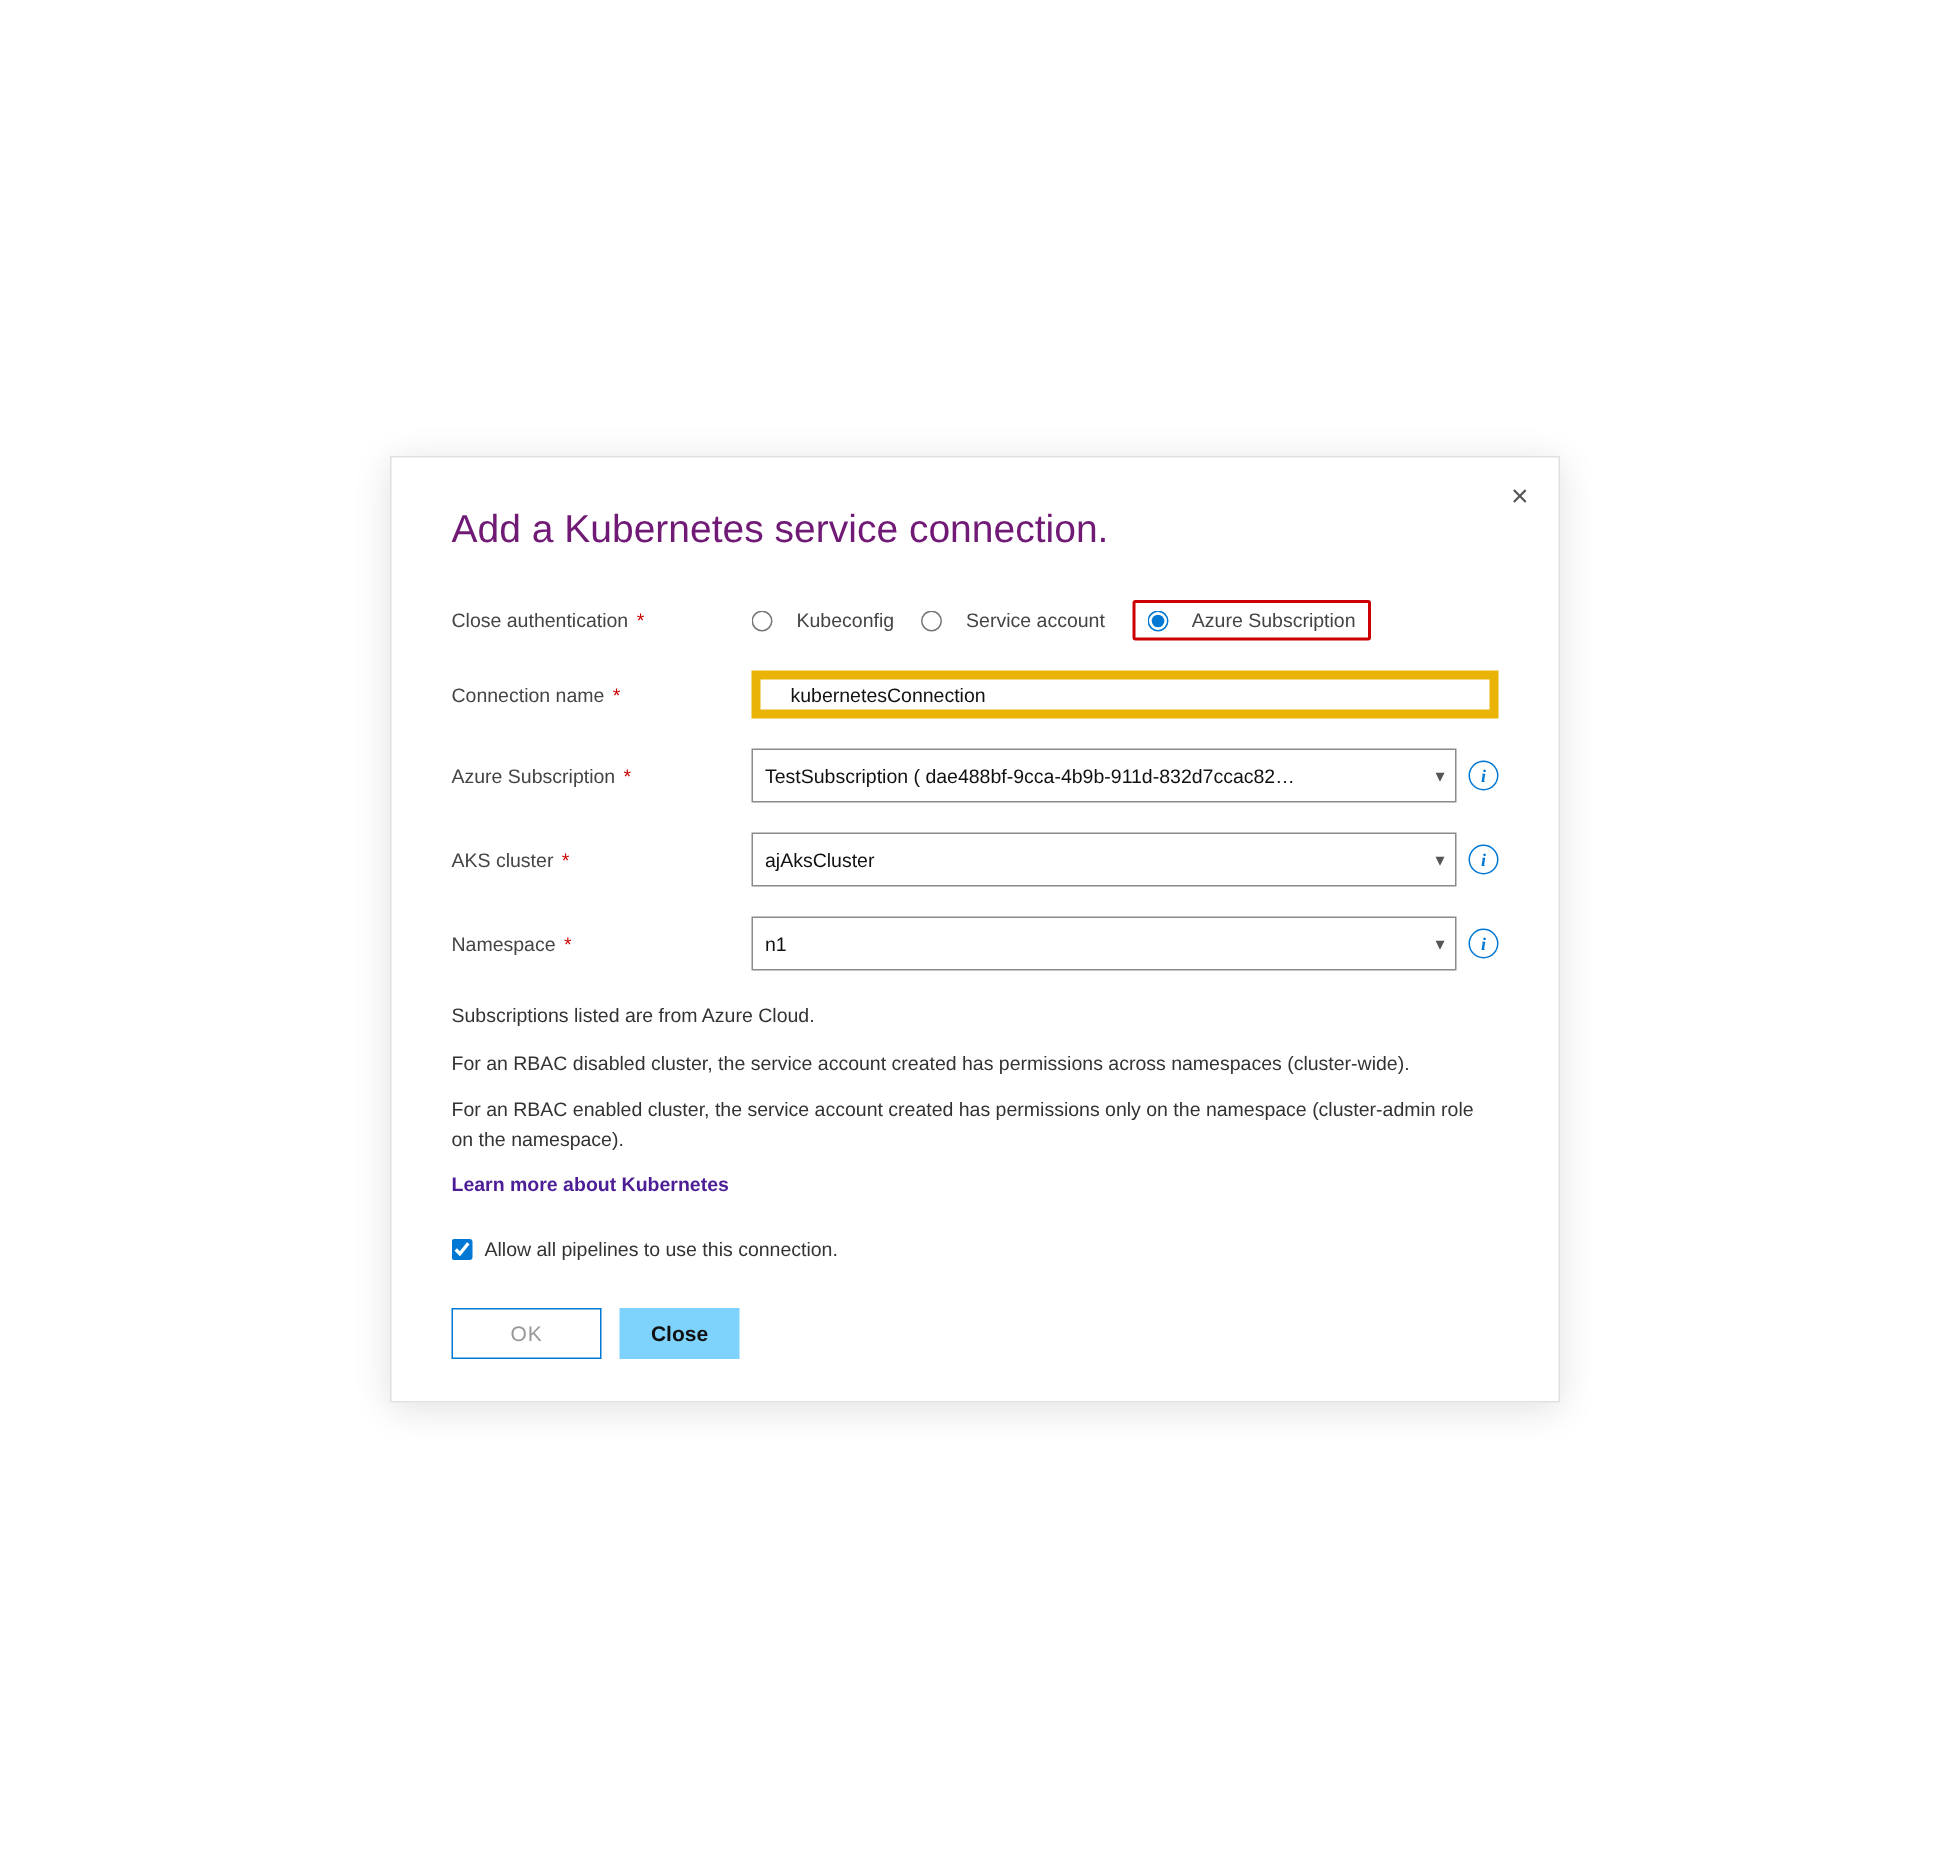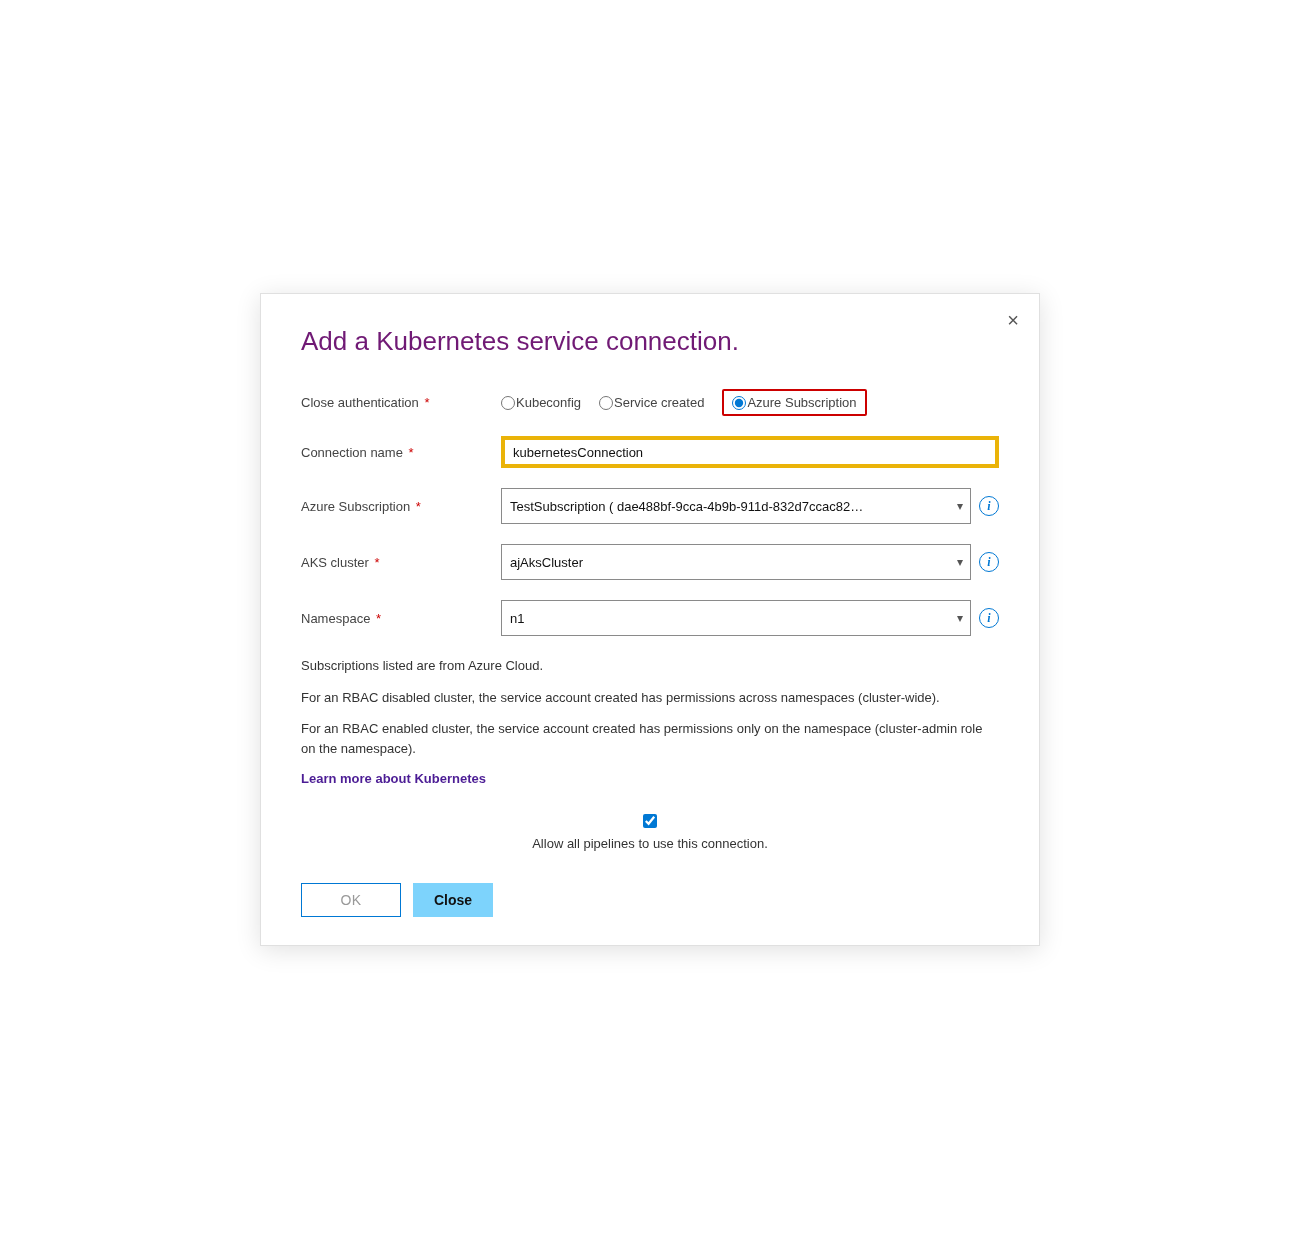--- a/index.html
+++ b/index.html
@@ -62,42 +62,42 @@
     }
     
     .radio-group {
       display: flex;
       align-items: center;
       gap: 18px;
     }
     .radio-option {
       display: flex;
       align-items: center;
-      gap: 1px;
+      gap: 16px;
       cursor: pointer;
       font-size: 13px;
       color: #444;
     }
     .radio-option input[type="radio"] {
       cursor: pointer;
       accent-color: #0078d4;
       width: 14px;
       height: 14px;
     }
     .radio-option.selected-outlined {
       border: 2px solid #cc0000;
       padding: 4px 8px;
       border-radius: 2px;
     }
     
     .text-input {
       width: 100%;
       height: 32px;
-      border: 4px solid #eab308;
-      padding: 4px 8px;
+      border: 6px solid #eab308;
+      padding: 4px 20px;
       font-size: 13px;
       color: #111;
       outline: none;
     }
     
     .select-wrapper {
       position: relative;
       flex: 1;
     }
     .select-control {
@@ -156,21 +156,20 @@
       font-size: 13px;
       cursor: pointer;
     }
     
     .checkbox-row {
       display: flex;
       align-items: center;
       gap: 8px;
       margin-top: 6px;
       margin-bottom: 20px;
-      flex-direction: column;
     }
     .checkbox-row input[type="checkbox"] {
       width: 14px;
       height: 14px;
       cursor: pointer;
       accent-color: #0078d4;
     }
     .checkbox-label {
       font-size: 13px;
       color: #333;
@@ -217,21 +216,21 @@
       <span>Close authentication</span><span class="required-star"> *</span>
     </div>
     <div class="form-control-area">
       <div class="radio-group">
         <label class="radio-option">
           <input type="radio" name="auth" value="kubeconfig" style="">
           <span>Kubeconfig</span>
         </label>
         <label class="radio-option">
           <input type="radio" name="auth" value="serviceaccount" style="">
-          <span>Service created</span>
+          <span>Service account</span>
         </label>
         <label class="radio-option selected-outlined">
           <input type="radio" name="auth" value="azure" checked="" style="">
           <span>Azure Subscription</span>
         </label>
       </div>
     </div>
   </div>
 
   <div class="form-row">

